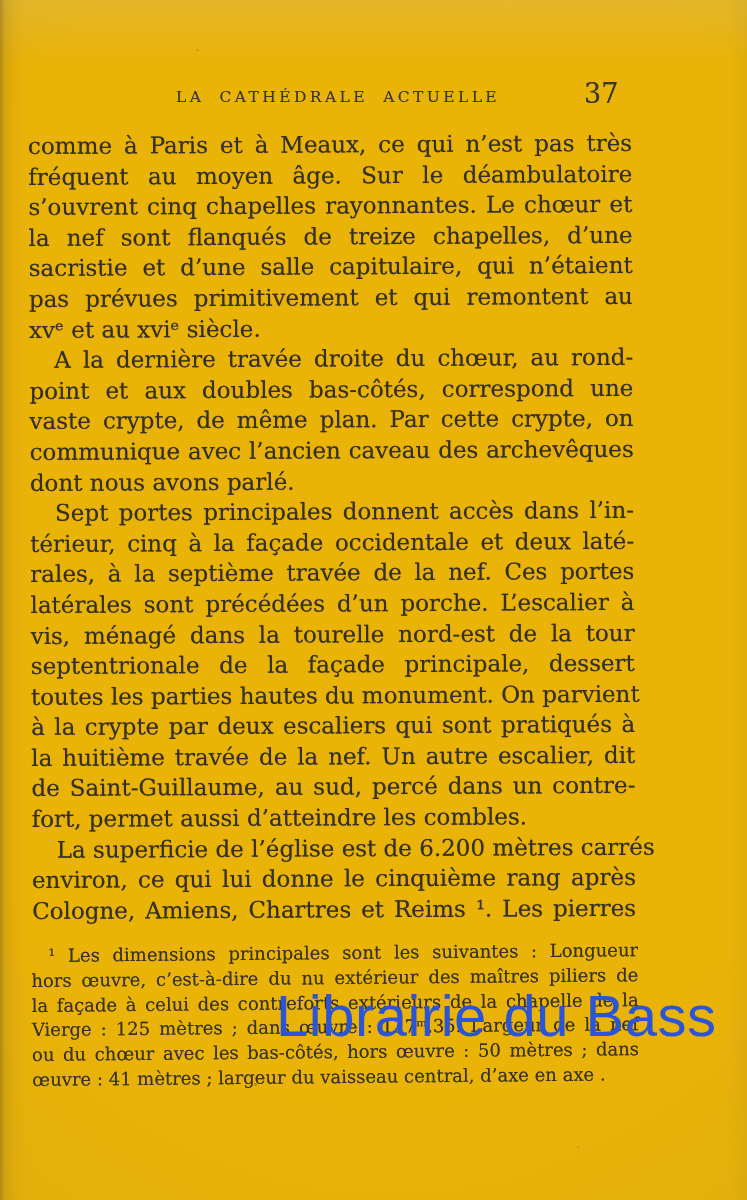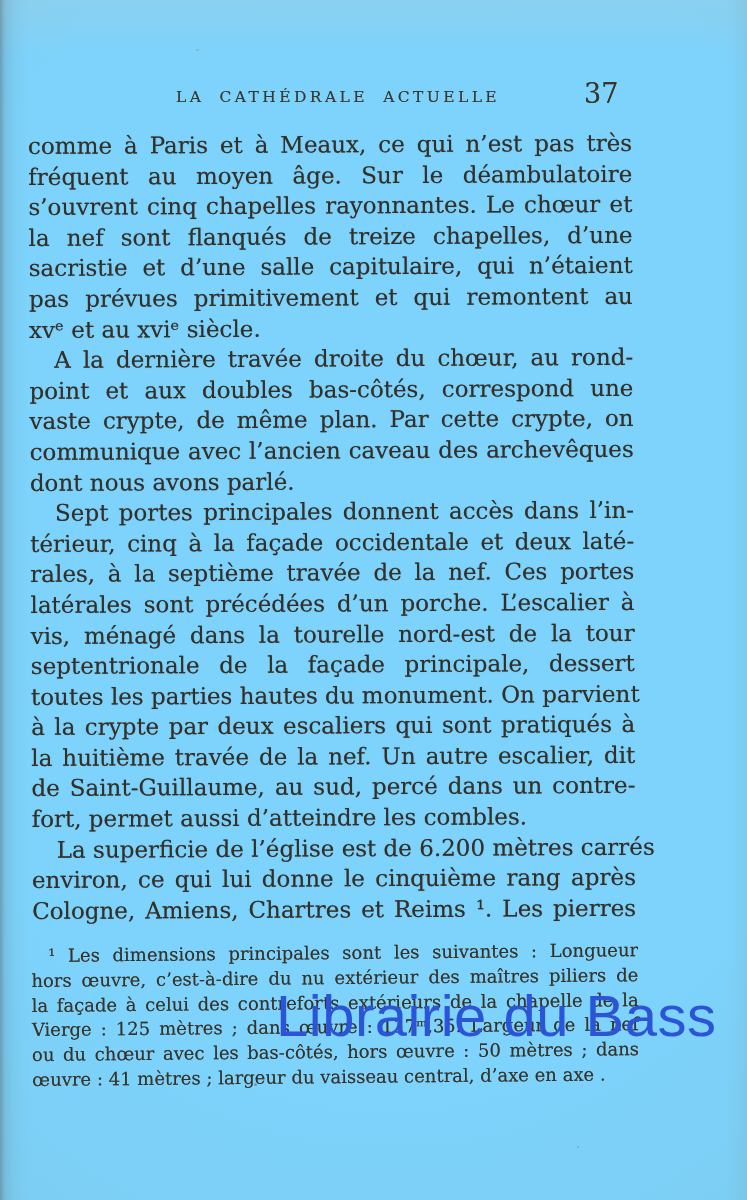--- a/index.html
+++ b/index.html
@@ -2,21 +2,21 @@
 <html><head>
 <meta charset="utf-8">
 <style>
   html, body { margin: 0; padding: 0; }
   body { width: 747px; height: 1200px; overflow: hidden; }
 
   .page {
     position: relative;
     width: 747px;
     height: 1200px;
-    background: #7dd3fc;
+    background: #eab308;
     overflow: hidden;
     font-family: "DejaVu Serif", "Liberation Serif", serif;
   }
 
   
   .page::before {
     content: "";
     position: absolute; inset: 0;
     pointer-events: none;
     z-index: 5;

